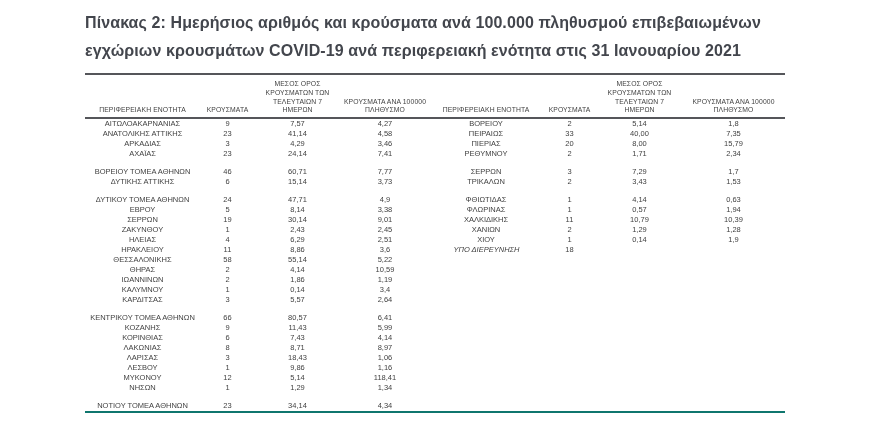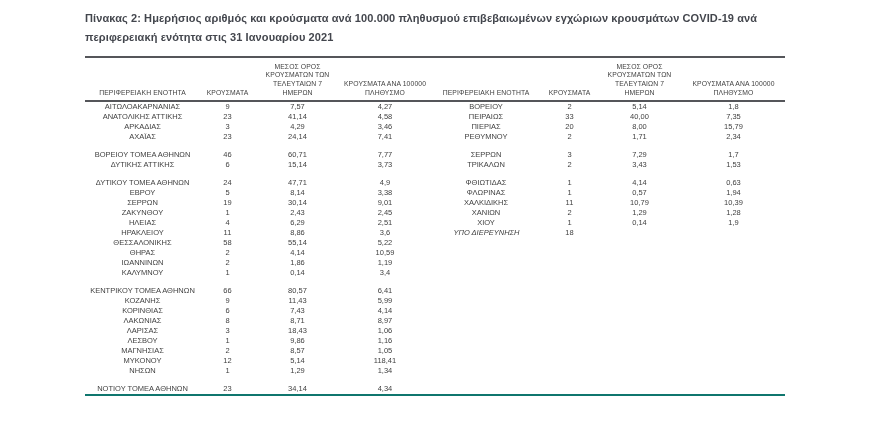--- a/index.html
+++ b/index.html
@@ -6,21 +6,21 @@
   html, body { background: #ffffff; }
   body {
     width: 880px; height: 432px;
     font-family: "Liberation Sans", sans-serif;
     color: #3f3f3f;
     overflow: hidden;
   }
   .page { padding: 9px 0 0 85px; width: 880px; height: 432px; }
   .page-title {
     width: 704px;
-    font-size: 11px;
+    font-size: 16px;
     font-weight: bold;
     line-height: 1.75;
     color: #43464d;
     letter-spacing: 0.1px;
   }
   .title-divider {
     width: 700px; height: 0;
     border-top: 2px solid #55565a;
     margin-top: 8px;
   }
@@ -245,20 +245,30 @@
         <tr>
           <td>ΚΑΛΥΜΝΟΥ</td>
           <td>1</td>
           <td>0,14</td>
           <td>3,4</td>
           <td></td>
           <td></td>
           <td></td>
           <td></td>
         </tr>
+        <tr>
+          <td>ΚΑΡΔΙΤΣΑΣ</td>
+          <td>3</td>
+          <td>5,57</td>
+          <td>2,64</td>
+          <td></td>
+          <td></td>
+          <td></td>
+          <td></td>
+        </tr>
         <tr class="gap">
           <td colspan="8"></td>
         </tr>
         <tr>
           <td>ΚΕΝΤΡΙΚΟΥ ΤΟΜΕΑ ΑΘΗΝΩΝ</td>
           <td>66</td>
           <td>80,57</td>
           <td>6,41</td>
           <td></td>
           <td></td>
@@ -303,30 +313,20 @@
           <td></td>
           <td></td>
           <td></td>
           <td></td>
         </tr>
         <tr>
           <td>ΛΕΣΒΟΥ</td>
           <td>1</td>
           <td>9,86</td>
           <td>1,16</td>
-          <td></td>
-          <td></td>
-          <td></td>
-          <td></td>
-        </tr>
-        <tr>
-          <td>ΜΑΓΝΗΣΙΑΣ</td>
-          <td>2</td>
-          <td>8,57</td>
-          <td>1,05</td>
           <td></td>
           <td></td>
           <td></td>
           <td></td>
         </tr>
         <tr>
           <td>ΜΥΚΟΝΟΥ</td>
           <td>12</td>
           <td>5,14</td>
           <td>118,41</td>

